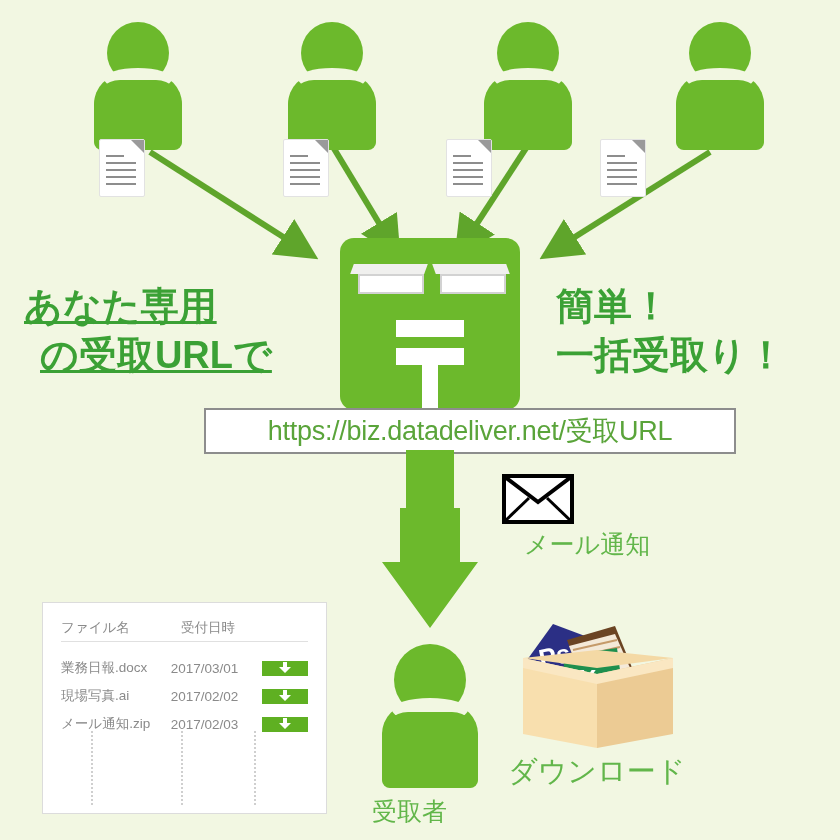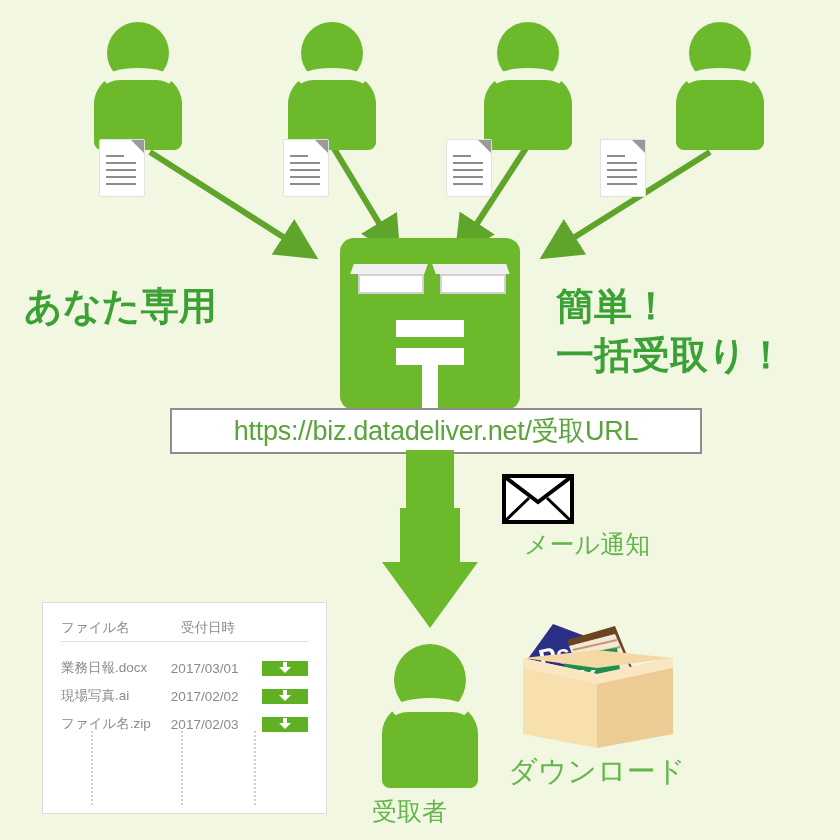--- a/index.html
+++ b/index.html
@@ -287,29 +287,30 @@
     <div class="mb-awn" style="left:12px;top:26px;width:74px;height:10px;transform:skewX(-20deg);"></div>
     <div class="mb-awn" style="left:94px;top:26px;width:74px;height:10px;transform:skewX(20deg);"></div>
     <div class="mb-slot" style="left:18px;top:36px;width:62px;height:16px;"></div>
     <div class="mb-slot" style="left:100px;top:36px;width:62px;height:16px;"></div>
 
     <div class="mb-bar" style="left:56px;top:82px;width:68px;height:17px;"></div>
     <div class="mb-bar" style="left:56px;top:110px;width:68px;height:17px;"></div>
     <div class="mb-bar" style="left:82px;top:110px;width:16px;height:62px;"></div>
   </div>
 
-  <div class="headline" style="left:24px;top:282px;">
+  <div class="headline" style="left:24px;top:282px;text-decoration:underline;">
     <div>あなた専用</div>
+    <div style="padding-left:16px;">の受取URLで</div>
   </div>
   <div class="headline" style="left:556px;top:282px;">
     <div>簡単！</div>
     <div>一括受取り！</div>
   </div>
 
-  <div id="url-box" style="left:170px;top:408px;width:528px;height:42px;" title="https://biz.datadeliver.net/受取URL">https://biz.datadeliver.net/受取URL</div>
+  <div id="url-box" style="left:204px;top:408px;width:528px;height:42px;" title="https://biz.datadeliver.net/受取URL">https://biz.datadeliver.net/受取URL</div>
 
   <svg id="big-arrow" width="140" height="200" style="left:360px;top:450px;">
     <rect x="46" y="0" width="48" height="70" fill="#6cb92c"></rect>
     <polygon points="40,58 100,58 100,112 118,112 70,178 22,112 40,112" fill="#6cb92c"></polygon>
   </svg>
 
   <div id="mail-icon" style="left:502px;top:474px;">
     <svg class="fl" viewBox="0 0 68 46" preserveAspectRatio="none">
       <polyline points="1,1 34,26 67,1" fill="none" stroke="#000000" stroke-width="4"></polyline>
       <polyline points="1,45 25,22" fill="none" stroke="#000000" stroke-width="3"></polyline>
@@ -386,21 +387,21 @@
             <td>2017/02/02</td>
             <td style="padding-left:2px;">
               <span class="dl-btn">
                 <svg class="ar" width="14" height="12" viewBox="0 0 14 12">
                   <polygon points="5,0 9,0 9,5 13,5 7,11 1,5 5,5" fill="#ffffff"></polygon>
                 </svg>
               </span>
             </td>
           </tr>
           <tr>
-            <td>ファイル名.zip</td>
+            <td>メール通知.zip</td>
             <td>2017/02/03</td>
             <td style="padding-left:2px;">
               <span class="dl-btn">
                 <svg class="ar" width="14" height="12" viewBox="0 0 14 12">
                   <polygon points="5,0 9,0 9,5 13,5 7,11 1,5 5,5" fill="#ffffff"></polygon>
                 </svg>
               </span>
             </td>
           </tr>
         </tbody>

